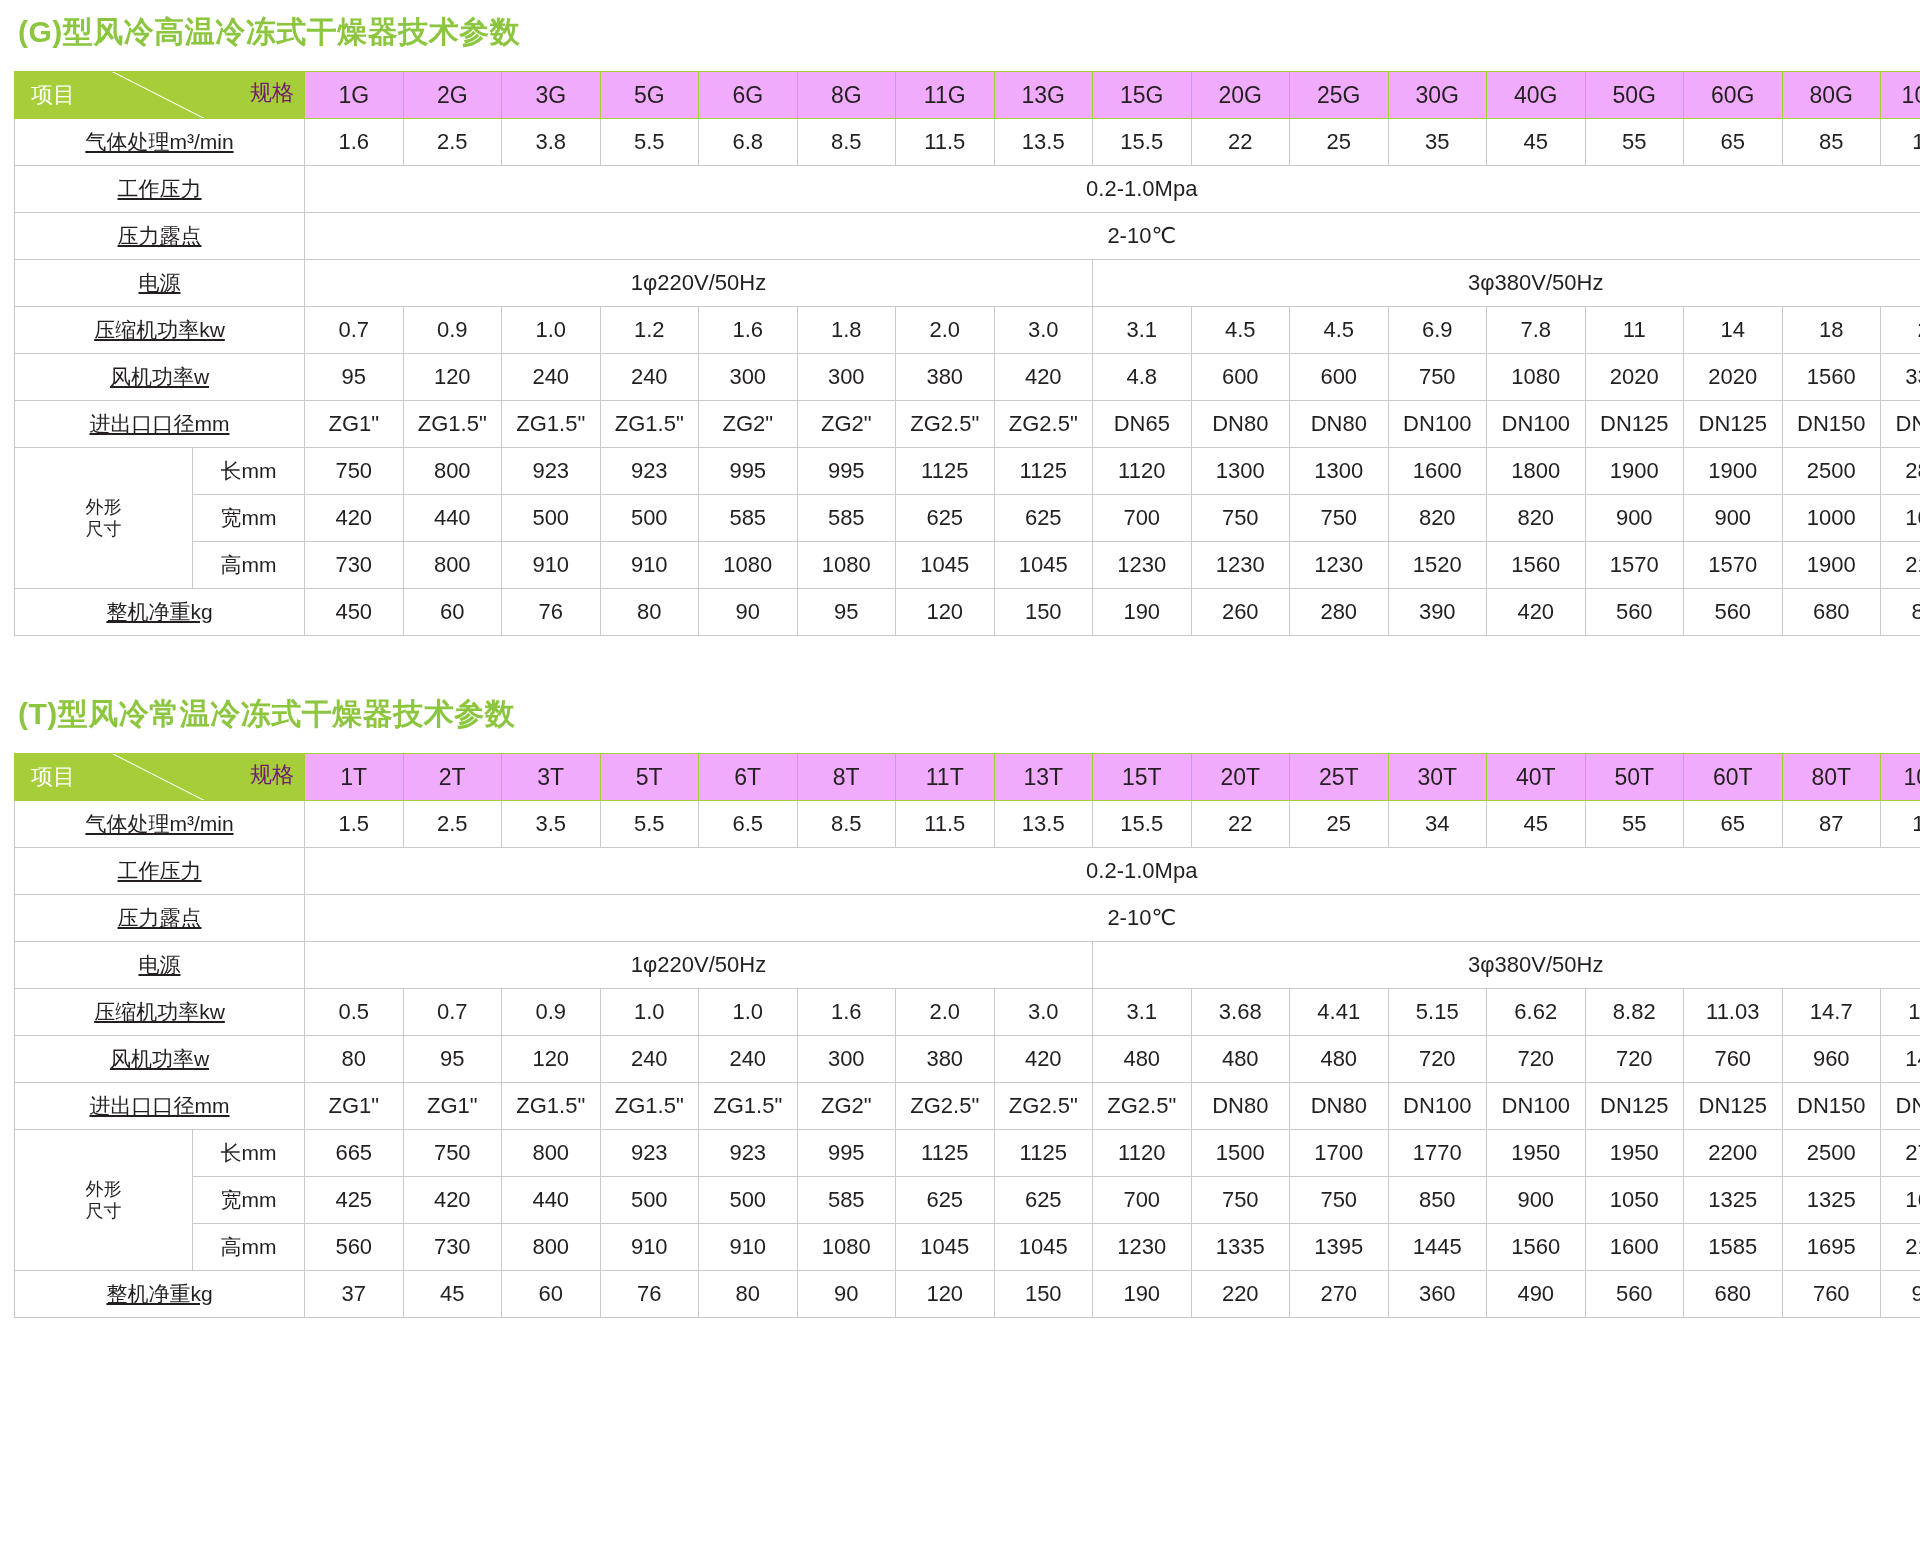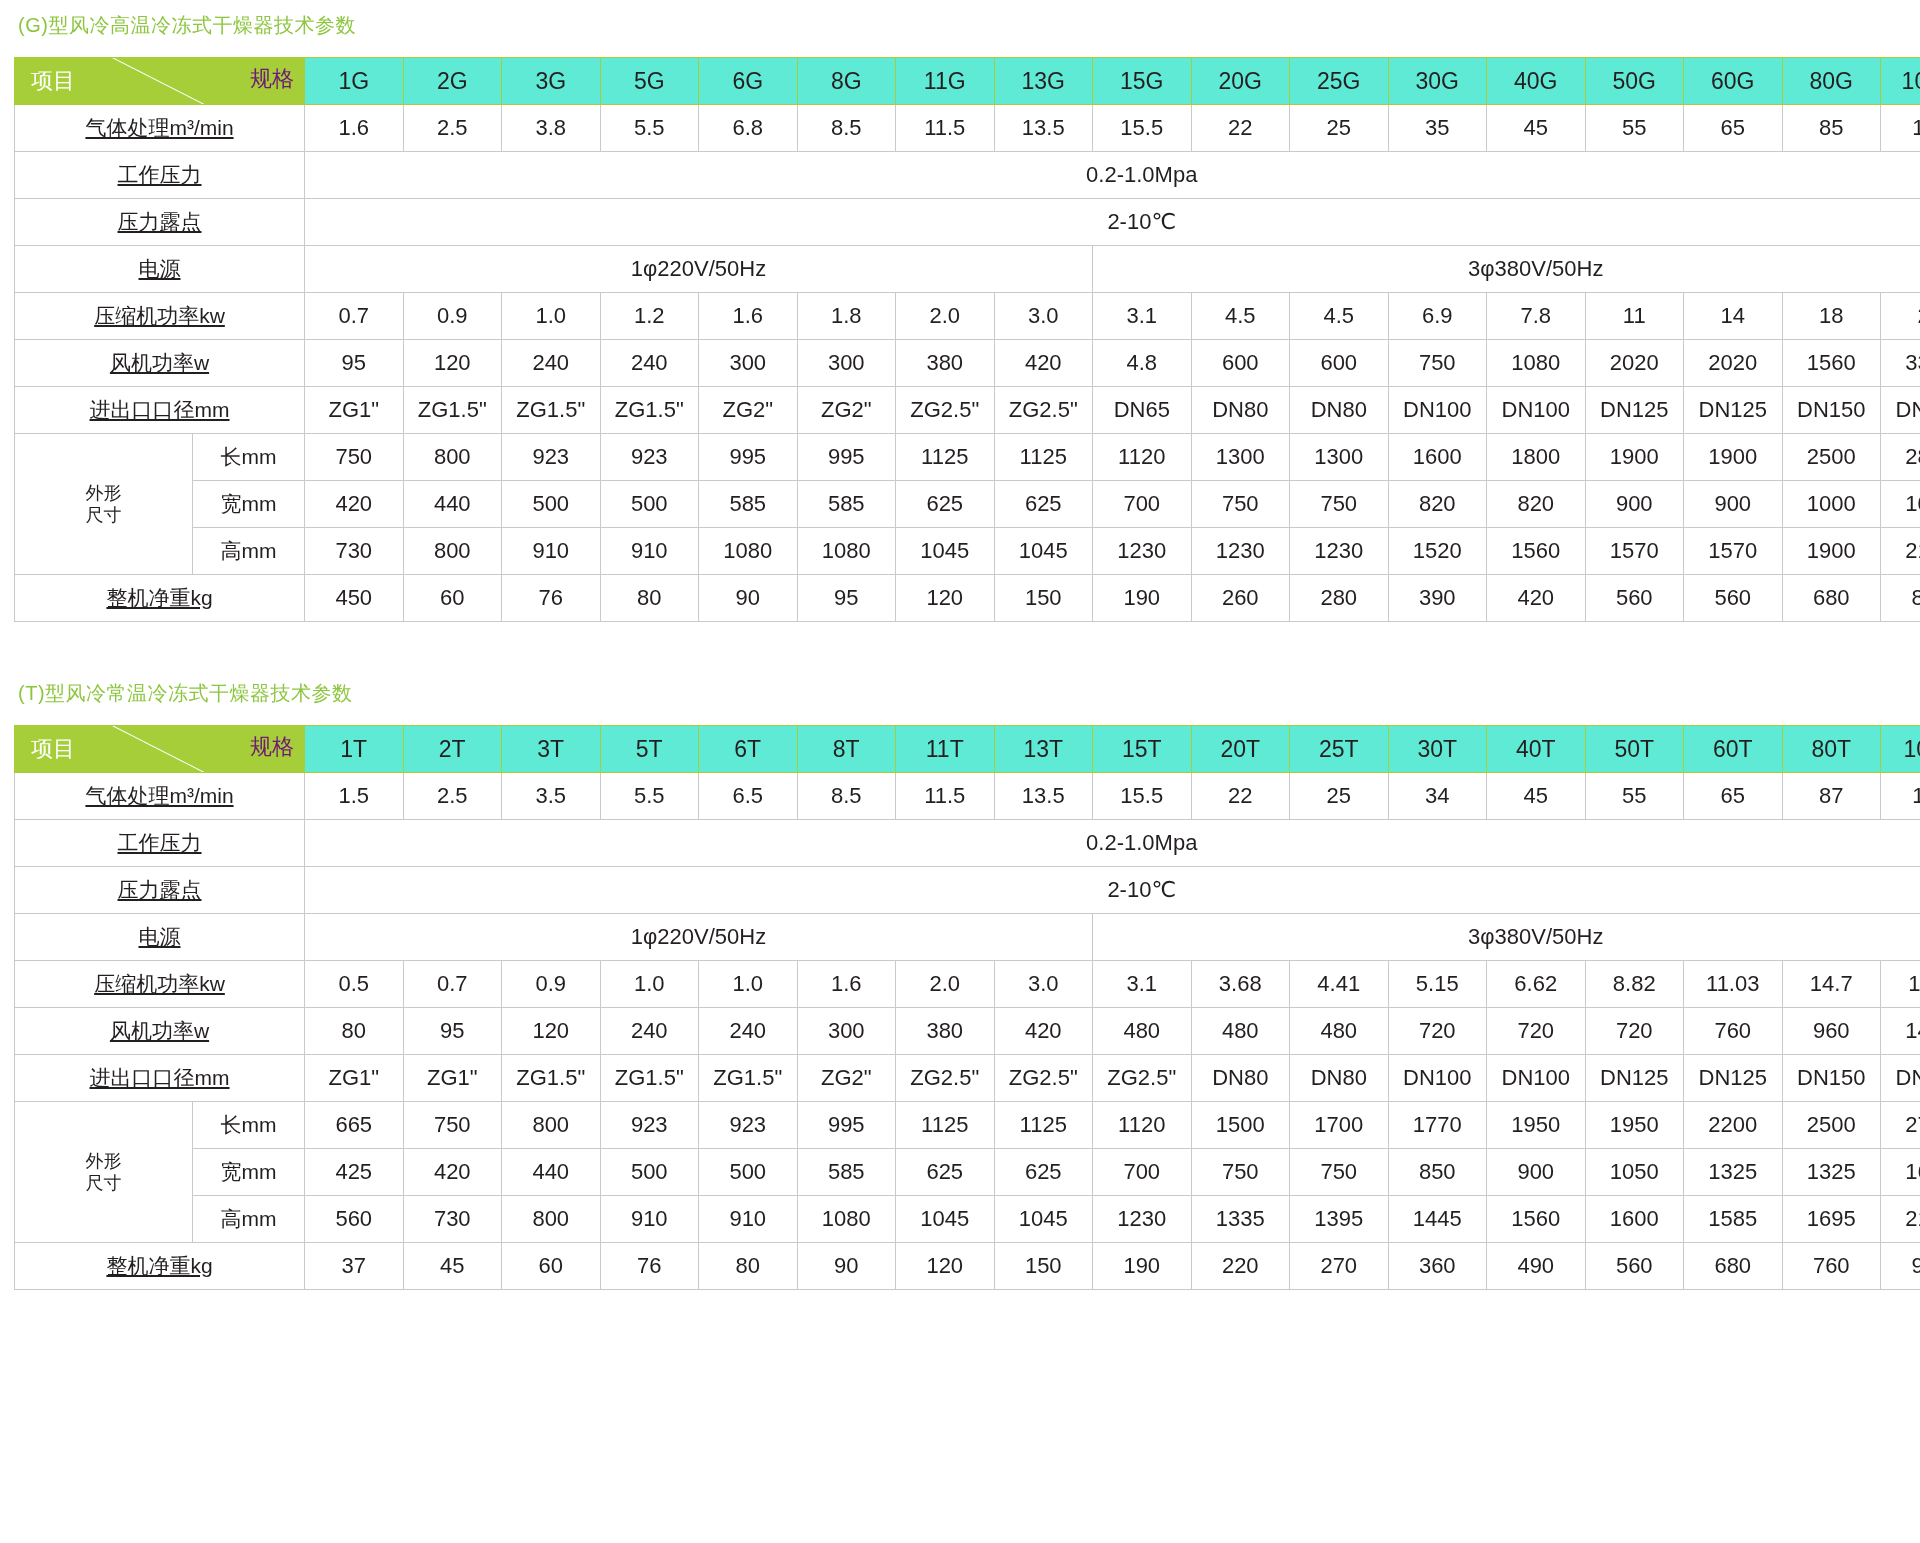--- a/index.html
+++ b/index.html
@@ -13,24 +13,24 @@
     font-family: "Liberation Sans", "DejaVu Sans", sans-serif;
     color: #231f20;
   }
   .page {
     width: 1920px;
     box-sizing: border-box;
     padding: 6px 22px 10px 14px;
   }
   .section-title {
     color: #8cc63f;
-    font-size: 20px;
+    font-size: 30px;
     letter-spacing: 0.5px;
     margin: 6px 0 18px 4px;
-    font-weight: 400;
+    font-weight: 700;
   }
   .section + .section {
     margin-top: 58px;
   }
   table.spec {
     border-collapse: collapse;
     width: 1884px;
     table-layout: fixed;
     font-size: 21px;
   }
@@ -45,21 +45,21 @@
   }
   
   .hdr {
     background: #a6ce39;
     color: #ffffff;
     font-size: 23px;
     height: 98px;
     border-color: #a6ce39 !important;
   }
   .hdr-model {
-    background: #5eead4;
+    background: #f0abfc;
     color: #ffffff;
     border-color: #a6ce39 !important;
   }
   .corner {
     position: relative;
     background: #a6ce39;
     border-color: #a6ce39 !important;
     padding: 0;
   }
   .corner .c-top {

